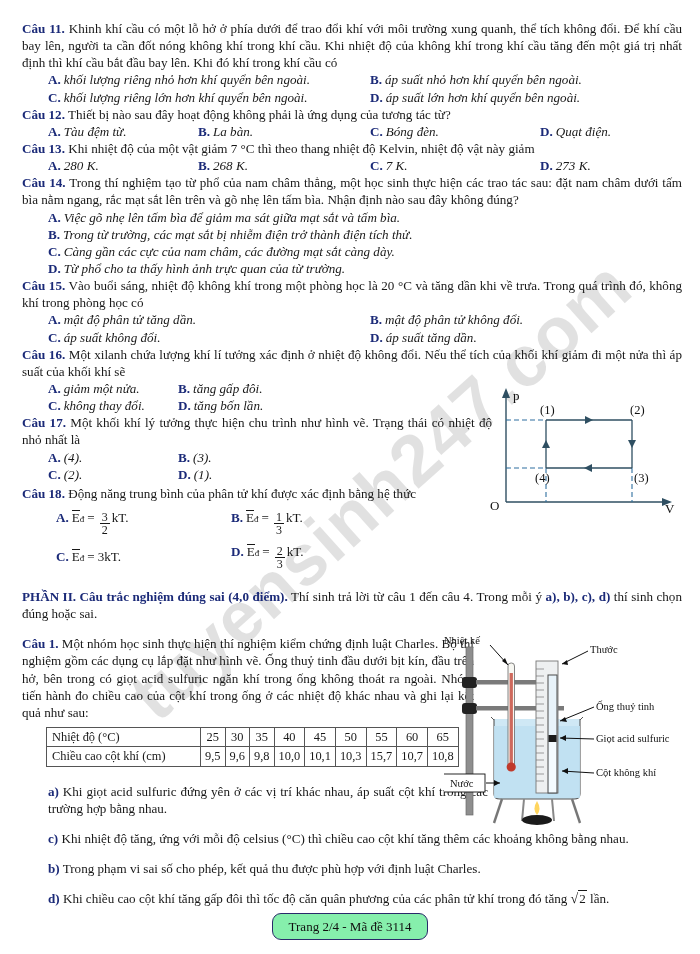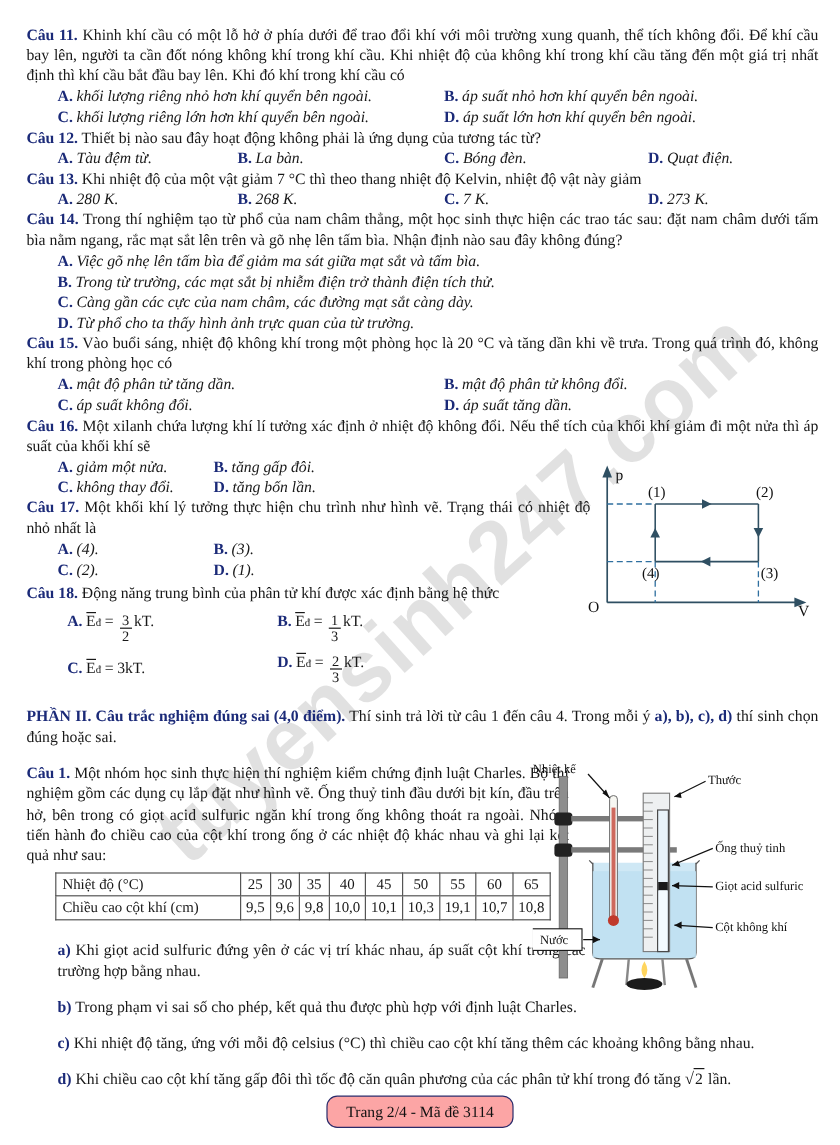--- a/index.html
+++ b/index.html
@@ -84,21 +84,21 @@
   .subq{margin-top:7px;text-align:justify;}
   .subq .row{padding-left:26px;text-indent:0;margin-top:2px;}
   .subq .row.first{margin-top:0;}
   .sl{color:#1b2a78;font-weight:bold;}
   .wrap-a{width:440px;}
 
   
   .footer{position:absolute;left:0;right:0;bottom:14px;display:flex;justify-content:center;z-index:20;}
   .footer .box{
     border:1.2px solid #2a2a6a;border-radius:9px;padding:4px 16px;
-    font-size:13px;color:#101010;background:#fca5a5;
+    font-size:13px;color:#101010;background:#86efac;
   }
 </style>
 </head>
 <body>
 
 <div class="page">
 
   <div class="watermark">
     <span>tuyensinh247.com</span>
   </div>
@@ -440,31 +440,31 @@
           <td>65</td>
         </tr>
         <tr>
           <td class="rowhd">Chiều cao cột khí (cm)</td>
           <td>9,5</td>
           <td>9,6</td>
           <td>9,8</td>
           <td>10,0</td>
           <td>10,1</td>
           <td>10,3</td>
-          <td>19,1</td>
+          <td>15,7</td>
           <td>10,7</td>
           <td>10,8</td>
         </tr>
       </tbody>
         </table>
 
       <div class="subq">
         <p class="row first wrap-a"><span class="sl">a)</span> <span>Khi giọt acid sulfuric đứng yên ở các vị trí khác nhau, áp suất cột khí trong các trường hợp bằng nhau.</span></p>
+        <p class="row"><span class="sl">c)</span> <span>Khi nhiệt độ tăng, ứng với mỗi độ celsius (°C) thì chiều cao cột khí tăng thêm các khoảng không bằng nhau.</span></p>
         <p class="row"><span class="sl">b)</span> <span>Trong phạm vi sai số cho phép, kết quả thu được phù hợp với định luật Charles.</span></p>
-        <p class="row"><span class="sl">c)</span> <span>Khi nhiệt độ tăng, ứng với mỗi độ celsius (°C) thì chiều cao cột khí tăng thêm các khoảng không bằng nhau.</span></p>
         <p class="row"><span class="sl">d)</span> <span>Khi chiều cao cột khí tăng gấp đôi thì tốc độ căn quân phương của các phân tử khí trong đó tăng </span><span class="sqrt"><span class="rad">√</span><span class="under">2</span></span><span> lần.</span></p>
       </div>
     </div>
 
   </div>
 
   <div class="pv">
     <svg width="206" height="132" viewBox="0 0 206 132" xmlns="http://www.w3.org/2000/svg">
 
       <line x1="26" y1="120" x2="26" y2="12" stroke="#2f4f62" stroke-width="1.4"></line>

